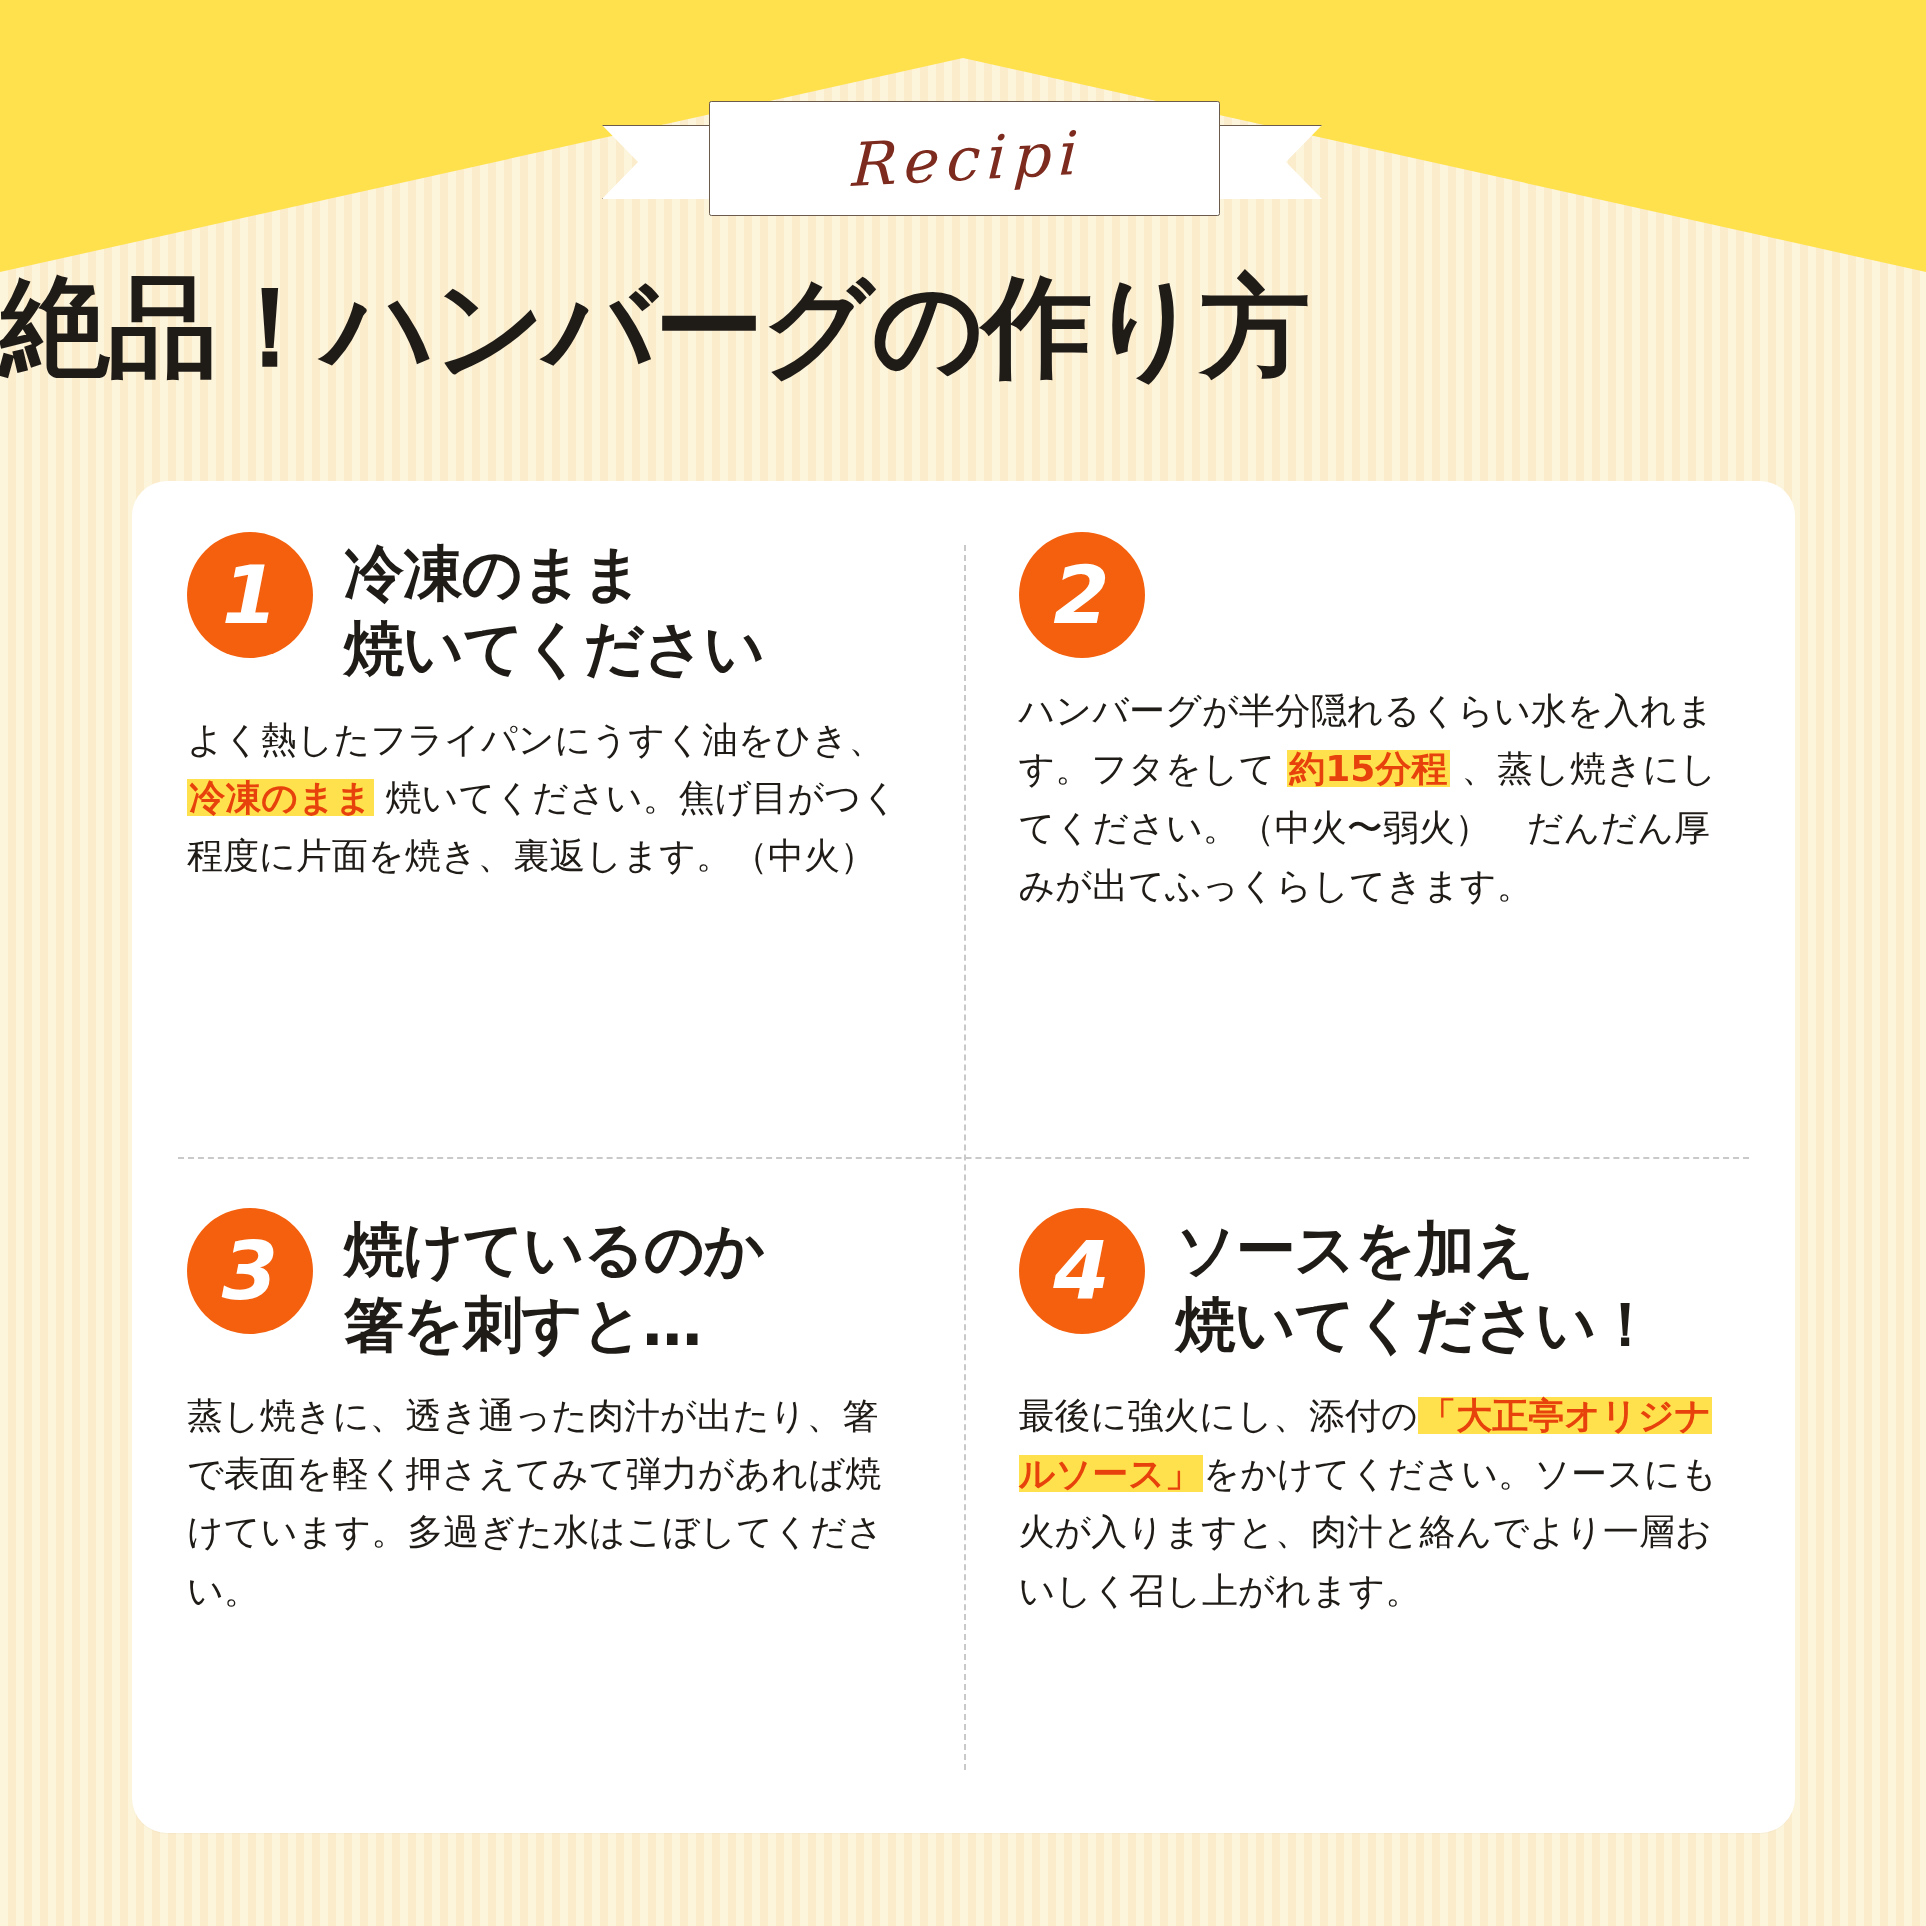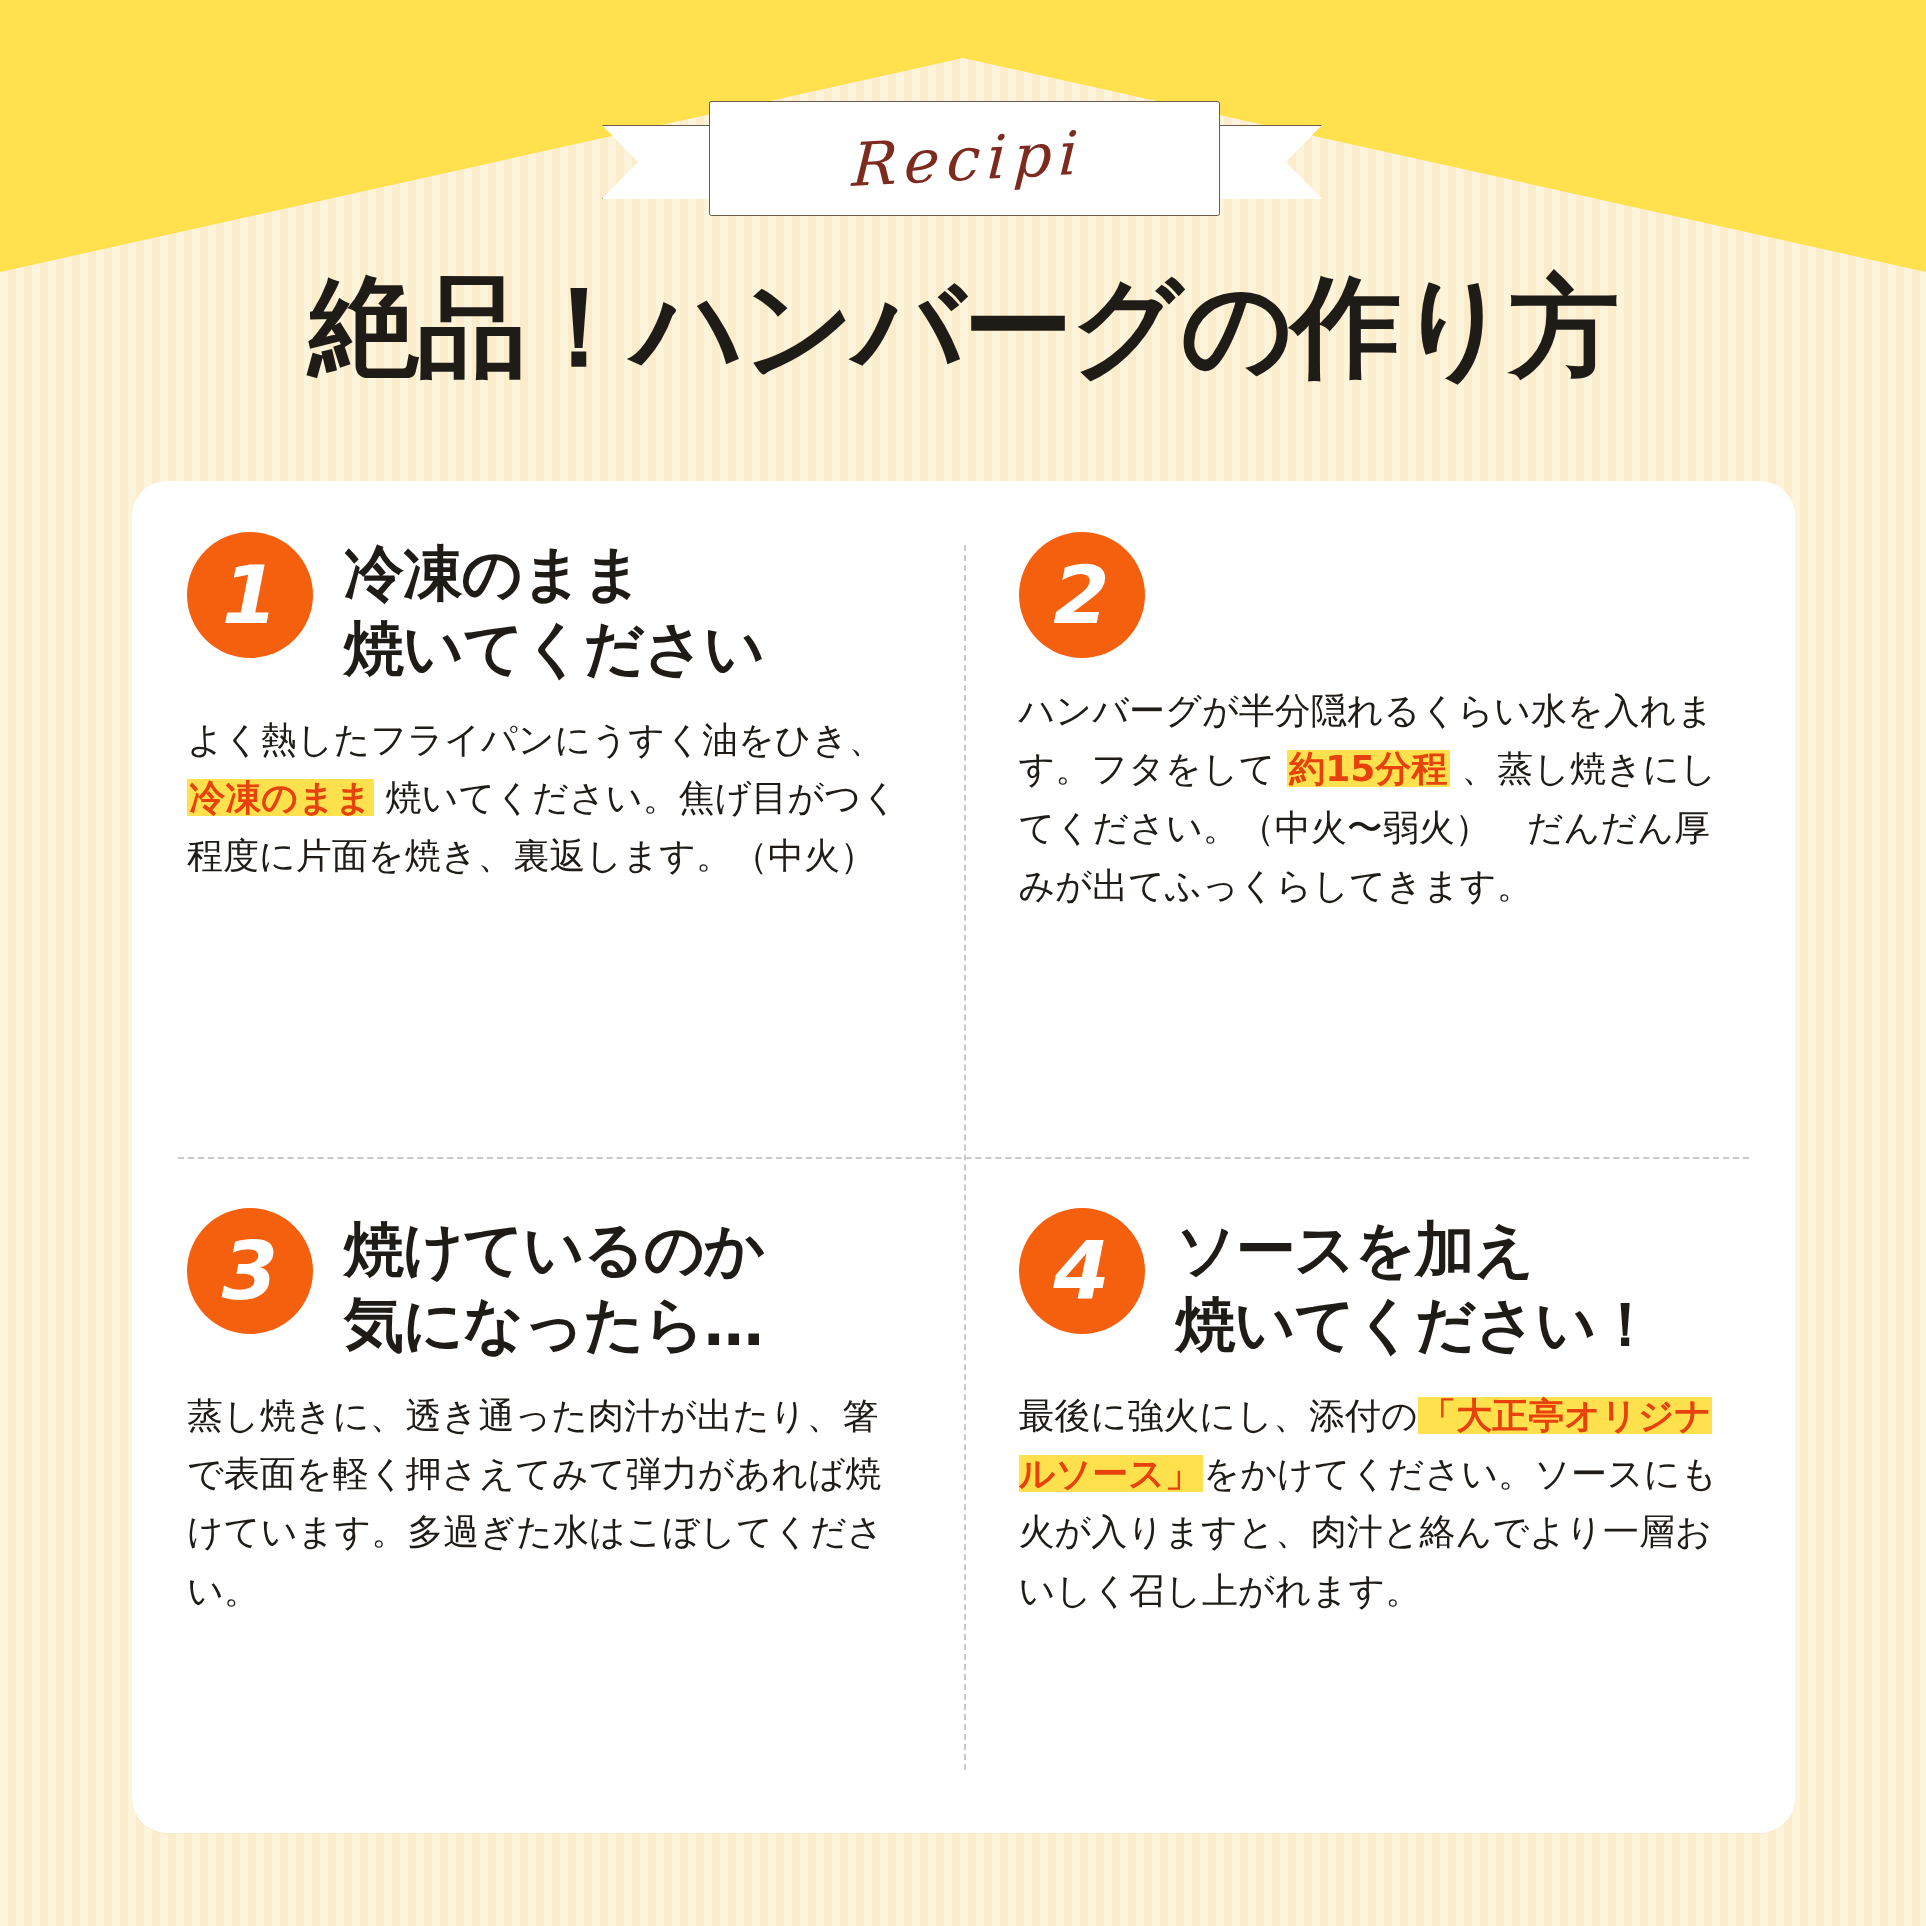--- a/index.html
+++ b/index.html
@@ -83,21 +83,21 @@
     transform: rotate(-3deg) skewX(-6deg);
     padding-left: 9.2px;
   }
 
   
   .heading {
     position: absolute;
     left: 0;
     top: 254px;
     width: 1926px;
-    text-align: center;
+    text-align: left;
     font-family: "DejaVu Sans", sans-serif;
     font-weight: bold;
     font-size: 110px;
     letter-spacing: -2.3px;
     color: #1f1b17;
   }
 
   
   .card {
     position: absolute;
@@ -230,21 +230,21 @@
         <div class="step-head">
           <div class="badge">2</div>
         </div>
         <div class="step-body">ハンバーグが半分隠れるくらい水を入れます。フタをして <span class="hl-orange">約15分程</span> 、蒸し焼きにしてください。（中火〜弱火）　だんだん厚みが出てふっくらしてきます。</div>
       </div>
 
       <div class="cell">
         <div class="step-head">
           <div class="badge">3</div>
           <div class="step-title">焼けているのか
-気になったら…</div>
+箸を刺すと…</div>
         </div>
         <div class="step-body">蒸し焼きに、透き通った肉汁が出たり、箸で表面を軽く押さえてみて弾力があれば焼けています。多過ぎた水はこぼしてください。</div>
       </div>
 
       <div class="cell">
         <div class="step-head">
           <div class="badge">4</div>
           <div class="step-title">ソースを加え
 焼いてください！</div>
         </div>

